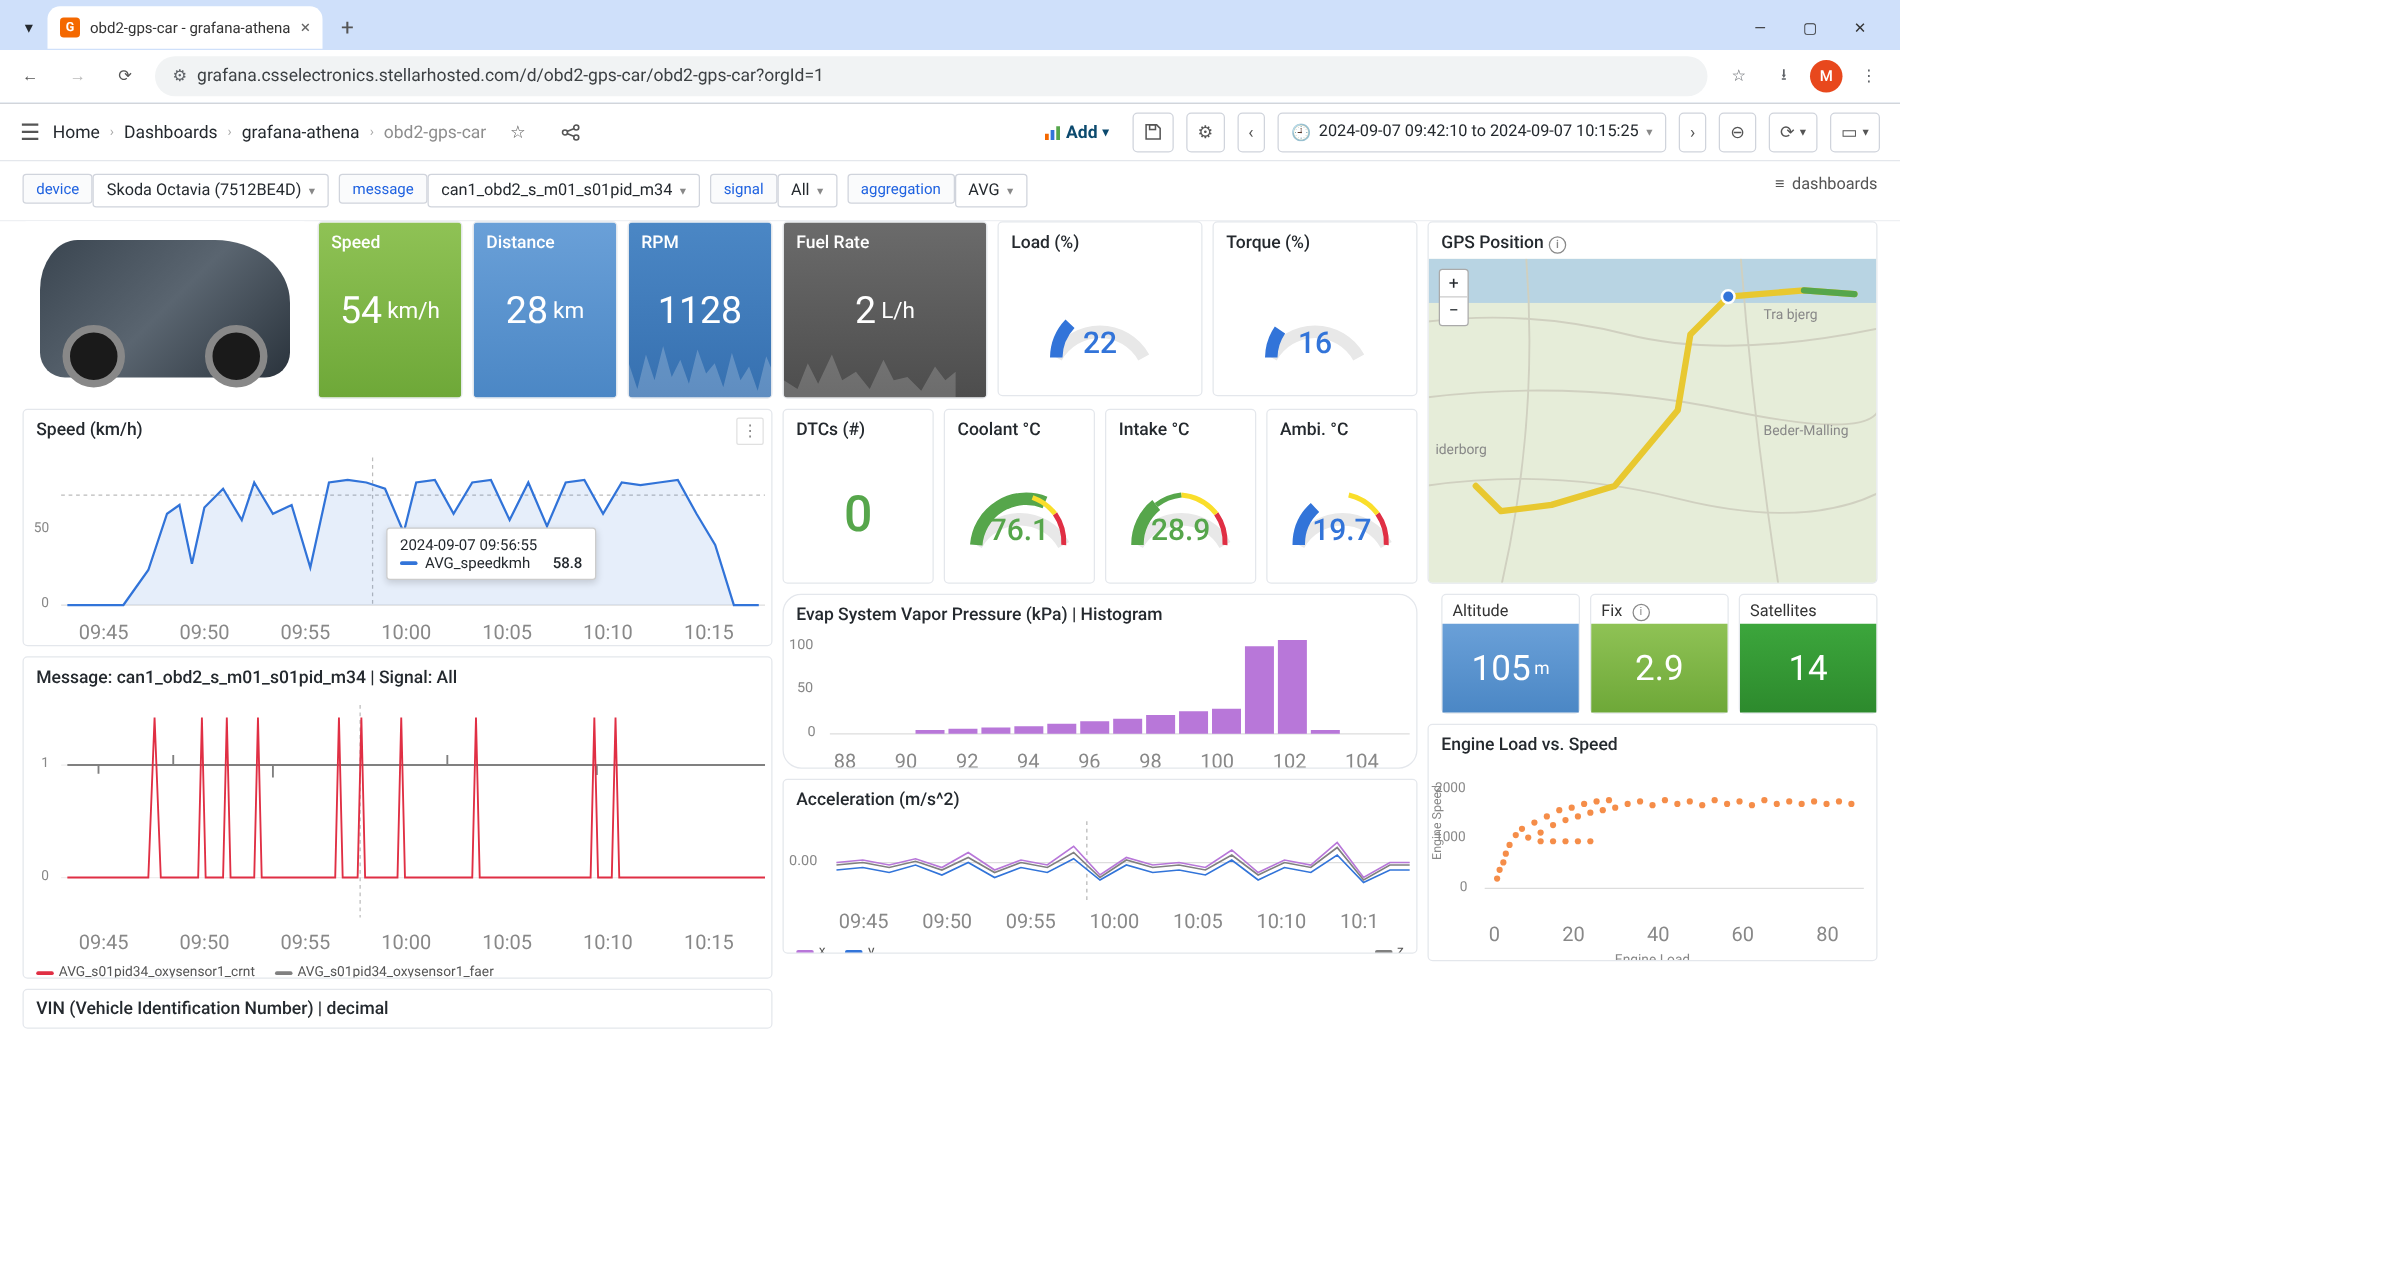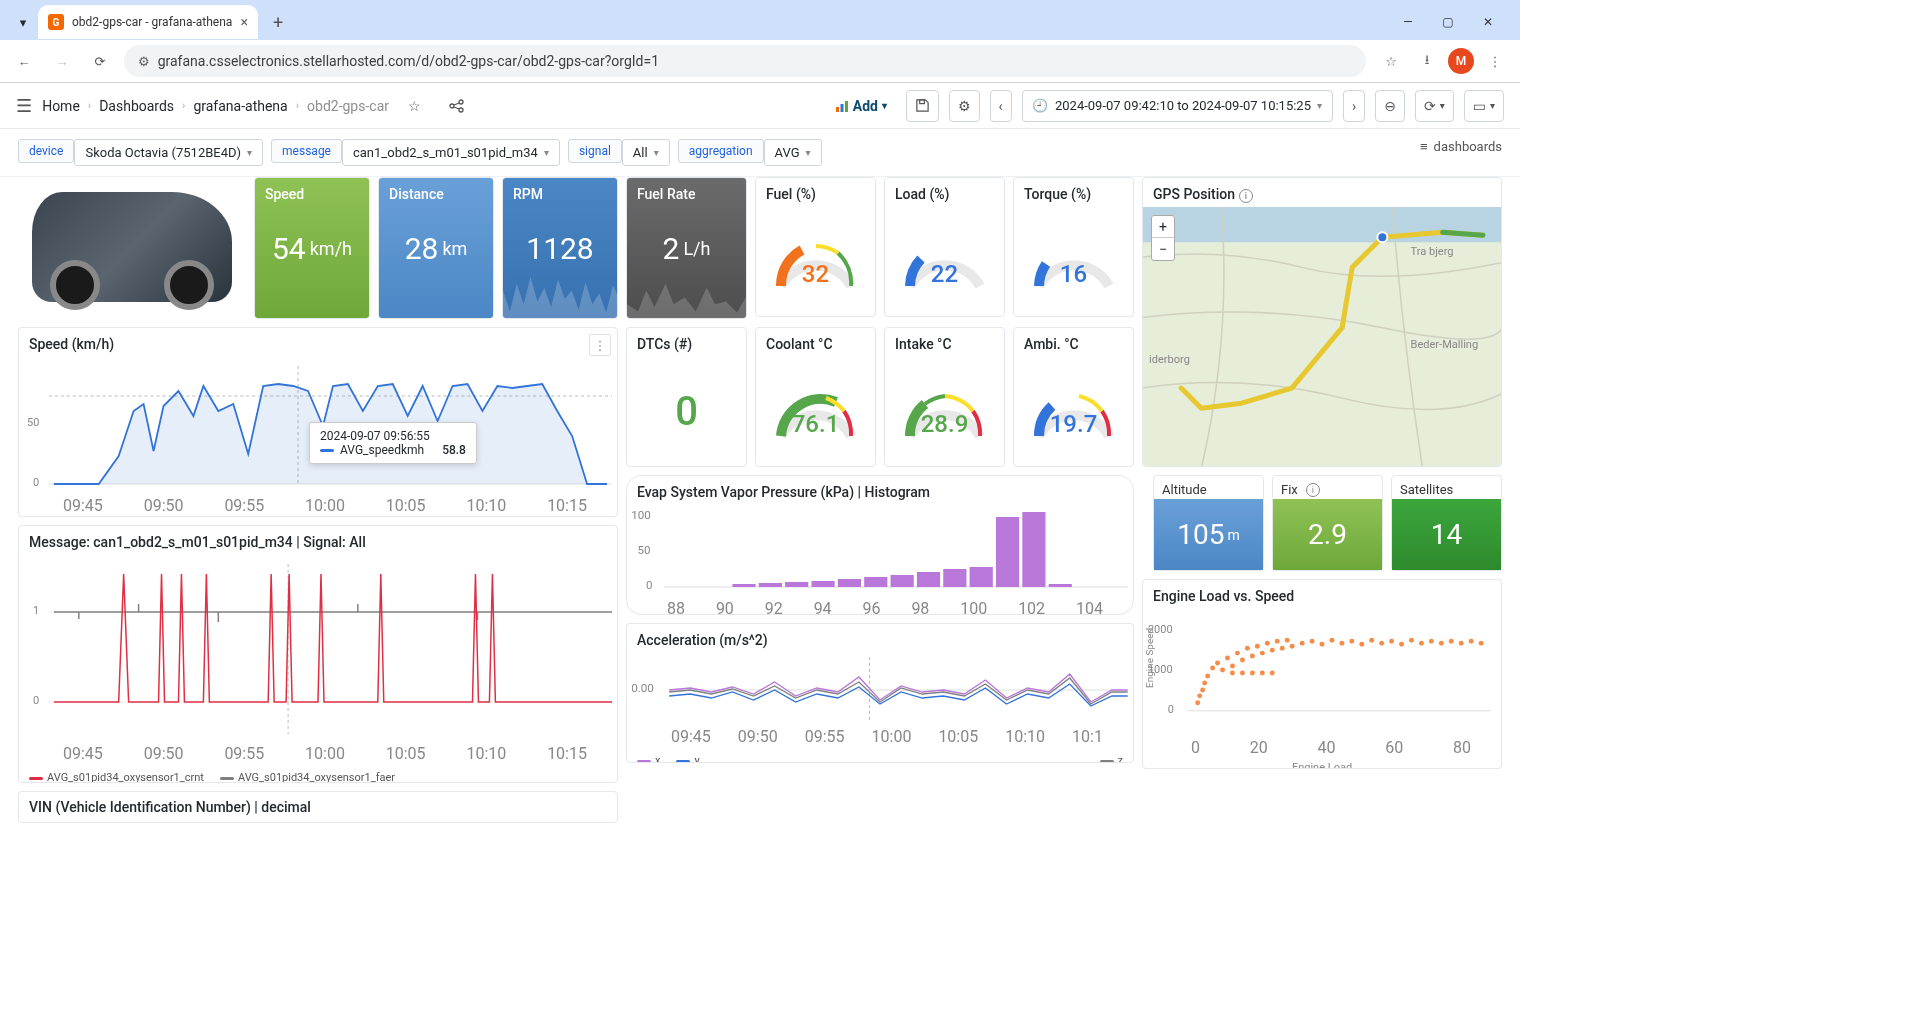--- a/index.html
+++ b/index.html
@@ -435,32 +435,20 @@
   <div class="colM">
     <div class="row-stats">
       <div class="panel">
         <div class="stat-big col-gray">
           <div class="stat-title-over">Fuel Rate</div>
           <span class="stat-value">2</span>
           <span class="stat-unit">L/h</span>
           <svg class="sparkbg" viewBox="0 0 100 40" preserveAspectRatio="none">
               <path d="M0,30 L8,35 L14,20 L20,32 L28,15 L34,30 L42,25 L50,35 L58,18 L64,30 L72,28 L80,36 L88,22 L94,30 L100,25 L100,40 L0,40 Z" fill="rgba(255,255,255,0.3)"></path>
             </svg>
-        </div>
-      </div>
-      <div class="panel gauge-panel">
-        <div class="panel-title">Fuel (%)</div>
-        <div class="panel-body">
-          <svg width="100" height="70" viewBox="0 0 100 70">
-              <path d="M15,60 A40,40 0 0,1 85,60" fill="none" stroke="#e8e8e8" stroke-width="10"></path>
-              <path d="M15,60 A40,40 0 0,1 36,24" fill="none" stroke="#f2711c" stroke-width="10"></path>
-              <path d="M72,27 A40,40 0 0,1 85,60" fill="none" stroke="#56a64b" stroke-width="4"></path>
-              <path d="M50,20 A40,40 0 0,1 72,27" fill="none" stroke="#fade2a" stroke-width="4"></path>
-            </svg>
-          <div class="gauge-val orange">32</div>
         </div>
       </div>
       <div class="panel gauge-panel">
         <div class="panel-title">Load (%)</div>
         <div class="panel-body">
           <svg width="100" height="70" viewBox="0 0 100 70">
               <path d="M15,60 A40,40 0 0,1 85,60" fill="none" stroke="#e8e8e8" stroke-width="10"></path>
               <path d="M15,60 A40,40 0 0,1 26,33" fill="none" stroke="#3274d9" stroke-width="10"></path>
             </svg>
           <div class="gauge-val blue">22</div>

